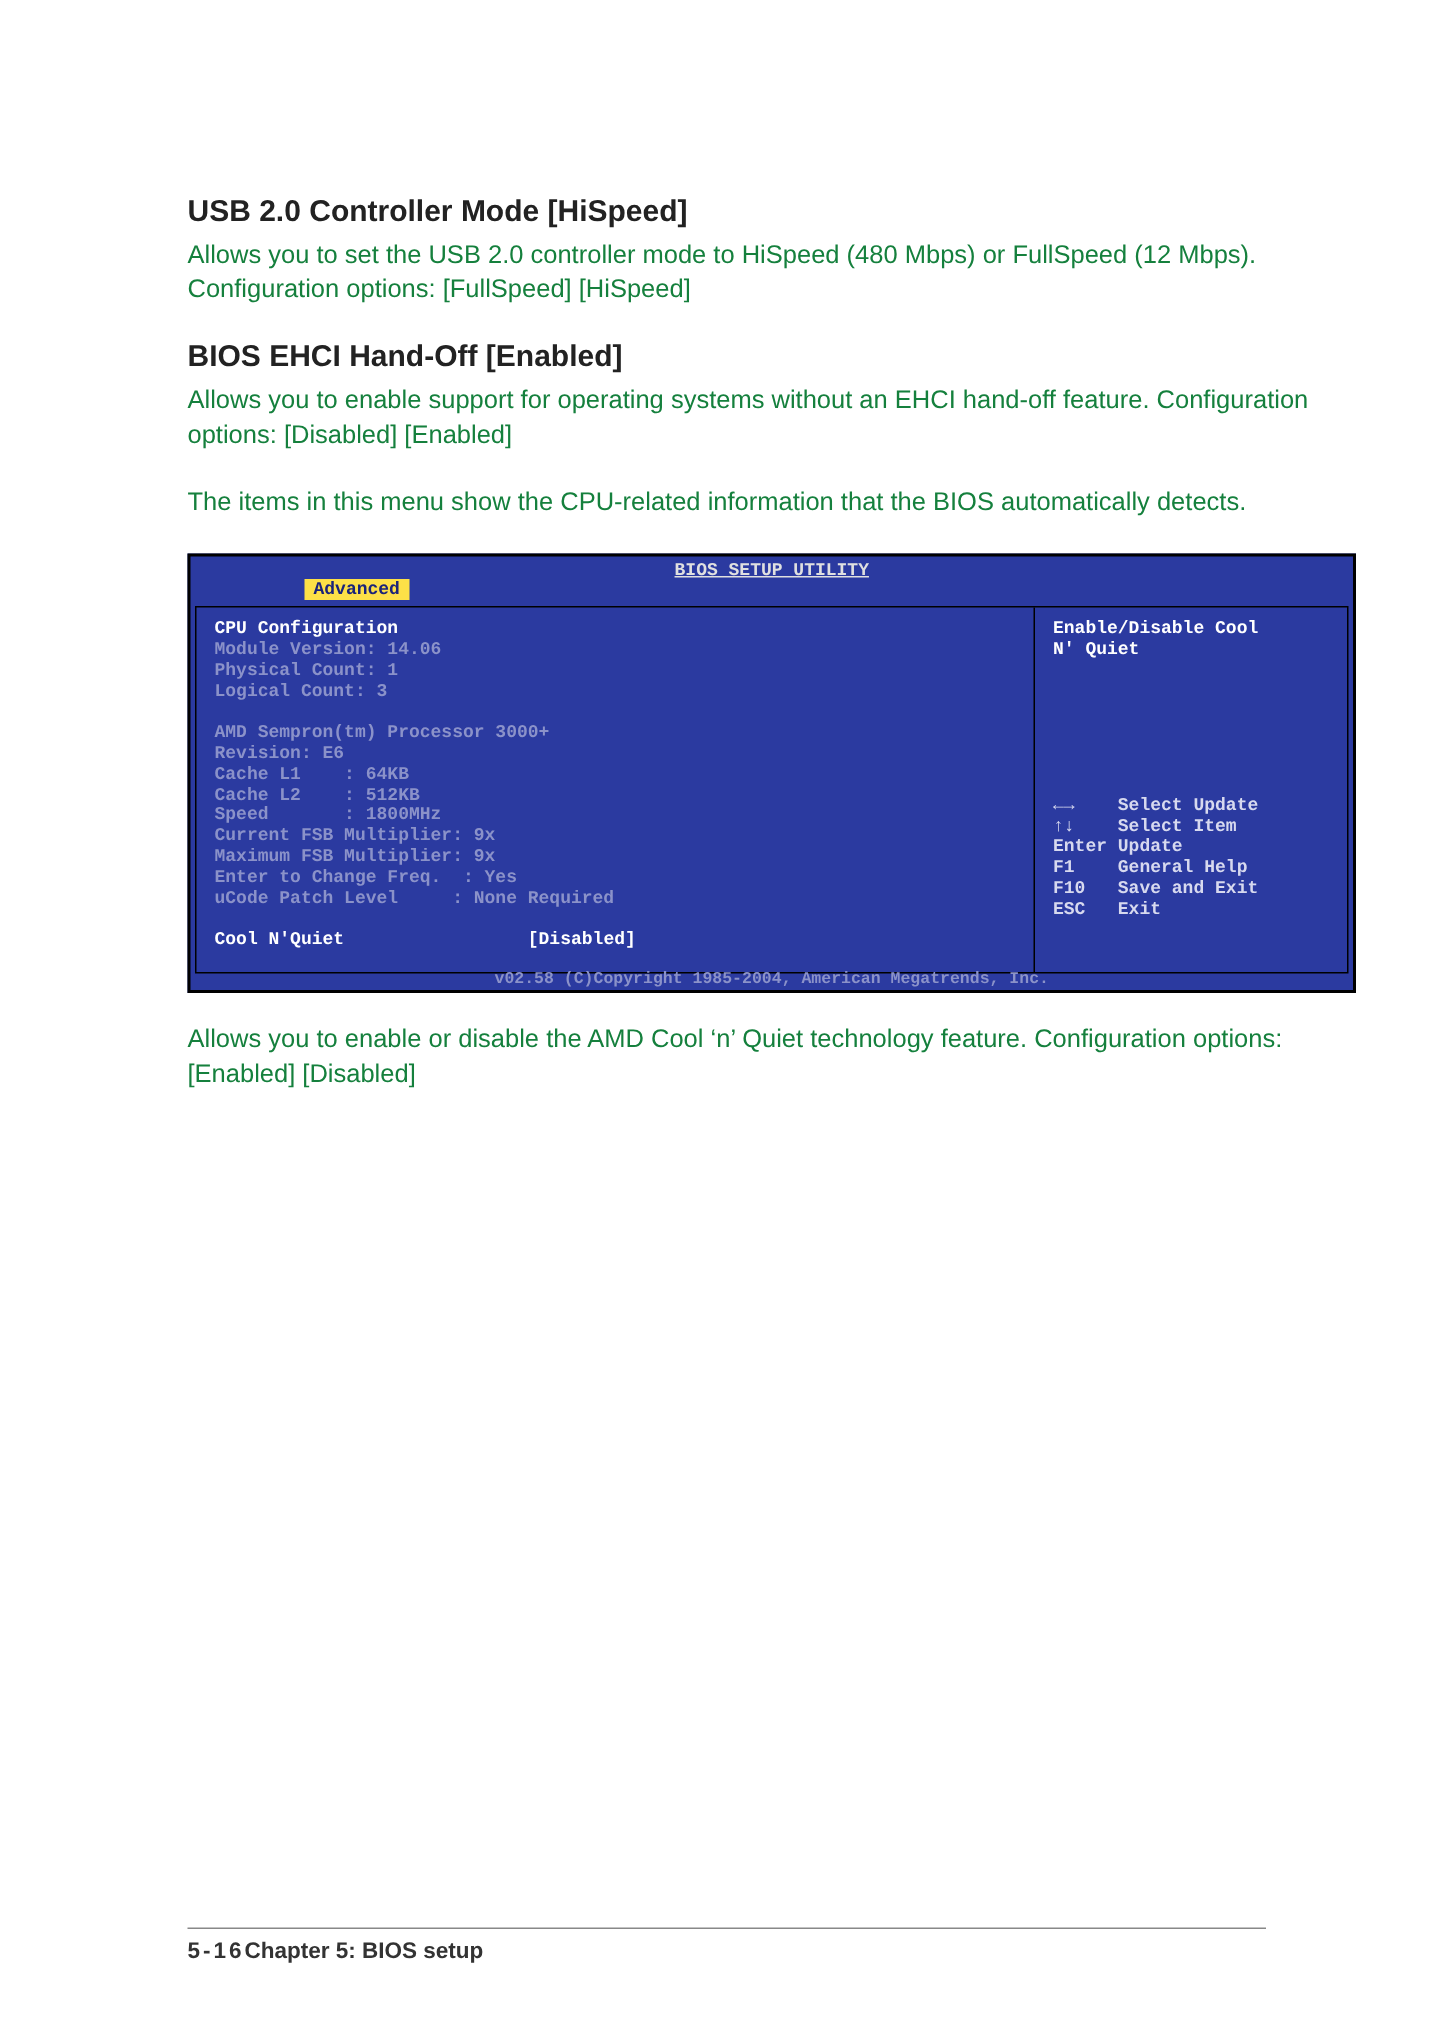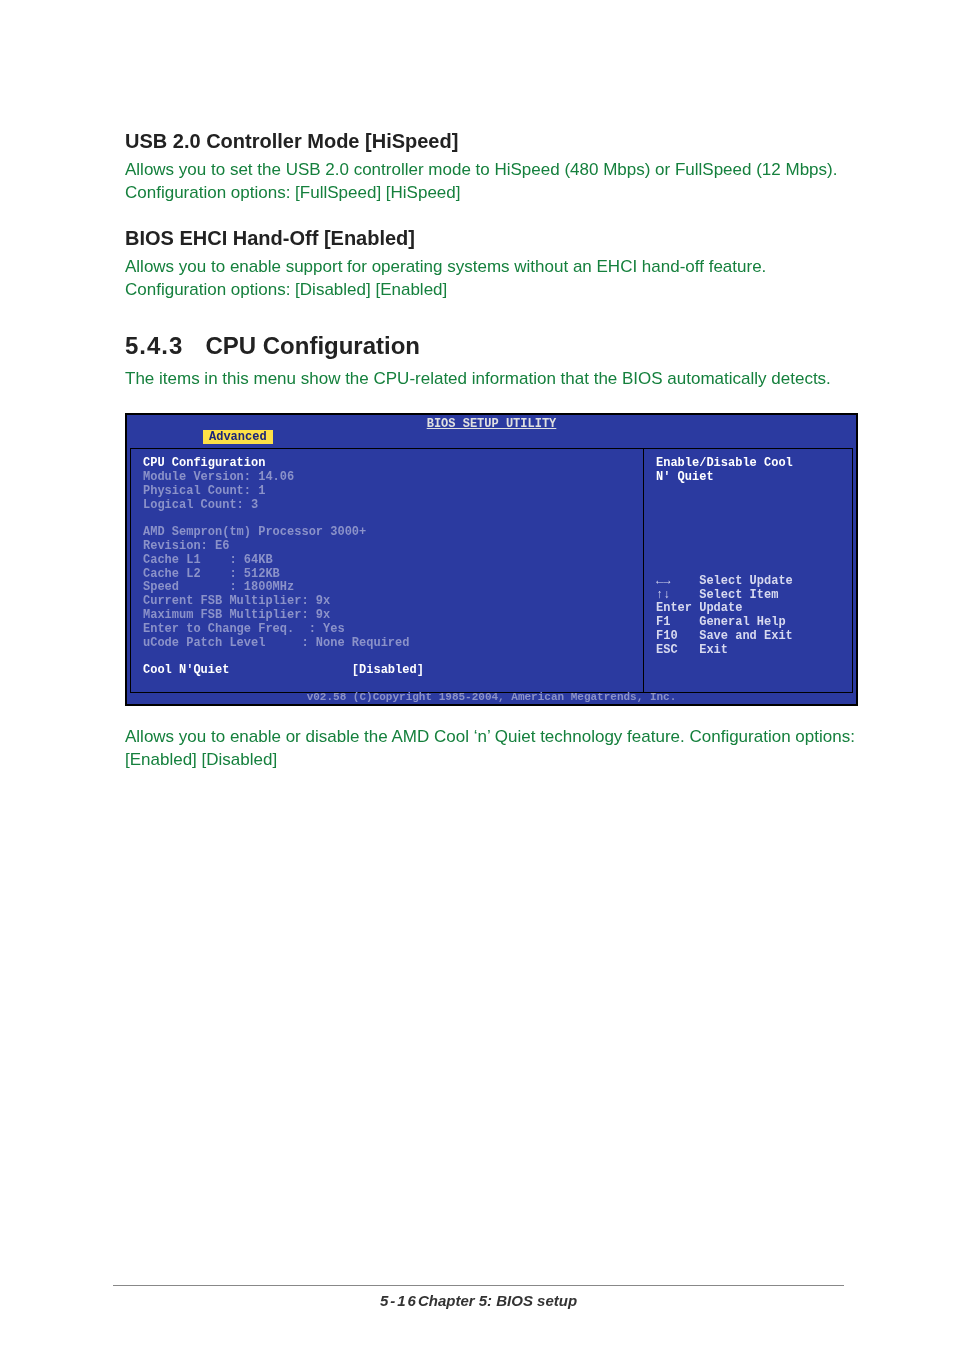--- a/index.html
+++ b/index.html
@@ -6,21 +6,21 @@
     margin: 0;
     padding: 0;
     font-family: Arial, Helvetica, sans-serif;
     background: #fff;
     color: #333;
   }
   .page {
     width: 954px;
     min-height: 1351px;
     box-sizing: border-box;
-    padding: 130px 96px 40px 125px;
+    padding: 130px 50px 40px 125px;
     position: relative;
   }
   h3.sub-heading {
     font-size: 20px;
     font-weight: bold;
     color: #222;
     margin: 0 0 6px 0;
   }
   p.body-text {
     font-size: 17px;
@@ -89,53 +89,49 @@
   .bios-copy {
     text-align: center;
     padding: 0 0 0 0;
     color: #8b92c9;
     font-size: 11px;
     margin-top: -3px;
   }
   
   .footer {
     position: absolute;
-    left: 113px;
+    left: 125px;
     right: 110px;
     bottom: 42px;
     border-top: 1px solid #888;
     padding-top: 6px;
     display: flex;
-    justify-content: center;
+    justify-content: flex-start;
     font-size: 15px;
     color: #333;
-    font-style: italic;
   }
   .footer .pn {
     font-weight: bold;
     letter-spacing: 2px;
   }
   .footer .ch {
     font-weight: bold;
   }
 </style>
 </head>
 <body>
 
 <div class="page">
 
   <h3 class="sub-heading">USB 2.0 Controller Mode [HiSpeed]</h3>
   <p class="body-text">Allows you to set the USB 2.0 controller mode to HiSpeed (480 Mbps) or FullSpeed (12 Mbps). Configuration options: [FullSpeed] [HiSpeed]</p>
 
   <h3 class="sub-heading">BIOS EHCI Hand-Off [Enabled]</h3>
   <p class="body-text">Allows you to enable support for operating systems without an EHCI hand-off feature. Configuration options: [Disabled] [Enabled]</p>
 
-  <h2 class="section-heading">
-    <span class="num">5.4.3</span><span>CPU Configuration</span>
-  </h2>
   <p class="body-text">The items in this menu show the CPU-related information that the BIOS automatically detects.</p>
 
   <div class="bios-box">
     <div class="bios-title">BIOS SETUP UTILITY</div>
     <div class="bios-tabs">
       <span class="bios-tab">Advanced</span>
     </div>
     <div class="bios-body">
       <div class="bios-left">
         <div class="bios-line bios-white">CPU Configuration</div>

